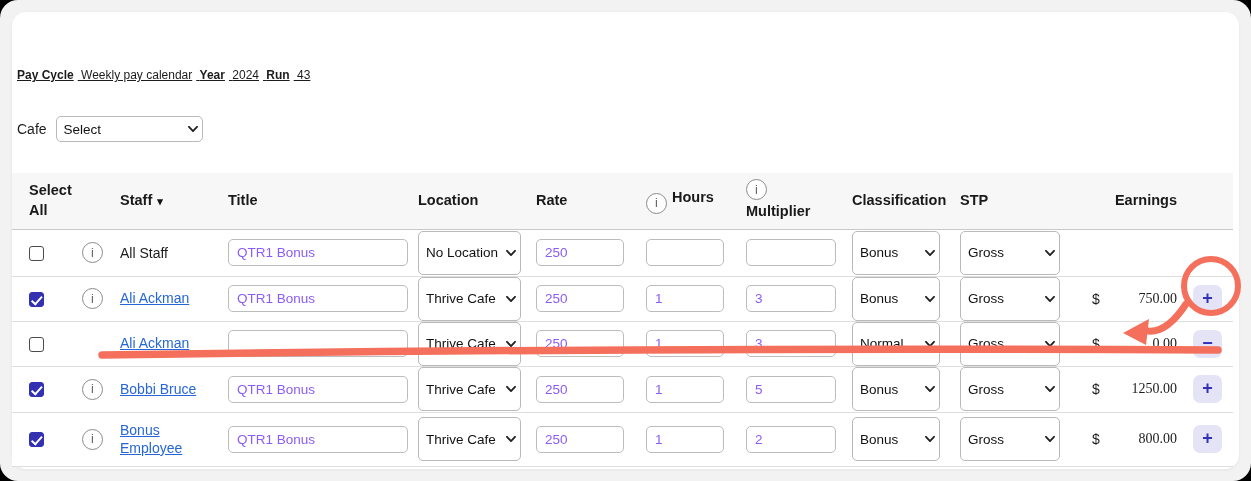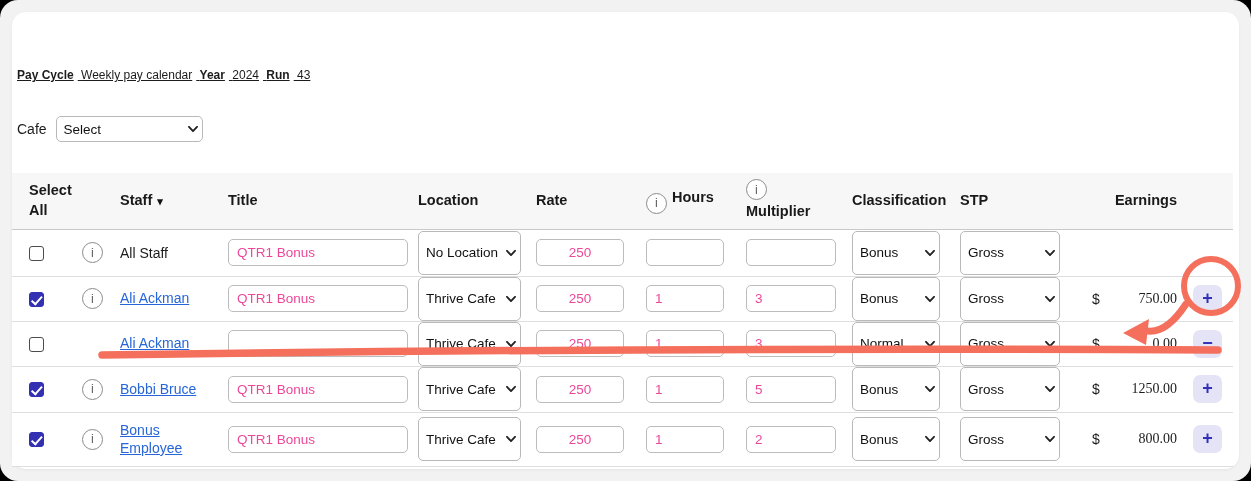--- a/index.html
+++ b/index.html
@@ -12,21 +12,21 @@
   .meta-line { position:absolute; left:5px; top:56px; font-size:12px; color:#1c1c1c;text-decoration:underline; }
   .meta-line b { font-weight:700; }
   .meta-line span { margin-right:4px; }
   .group-row { position:absolute; left:5px; top:104px; display:flex; align-items:center; font-size:14px; color:#1c1c1c; }
   .group-row .glabel { margin-right:9px; }
 
   
   .selwrap { position:relative; display:inline-flex; align-items:center; }
   select { appearance:none; -webkit-appearance:none; height:44px; border:1px solid #b9b9b9; border-radius:5px; background:#fff; padding:0 18px 0 7px; font-size:13.5px; font-family:"Liberation Sans", sans-serif; color:#111; overflow:hidden; }
   .chev { position:absolute; right:5px; top:50%; transform:translateY(-46%); pointer-events:none; display:flex; }
-  input[type=text] { height:27px; border:1px solid #bcbcbc; border-radius:5px; padding:0 8px; font-size:13.5px; font-family:"Liberation Sans", sans-serif; color:#ec4899; background:#fff; }
+  input[type=text] { height:27px; border:1px solid #bcbcbc; border-radius:5px; padding:0 8px; font-size:13.5px; font-family:"Liberation Sans", sans-serif; color:#8b5cf6; background:#fff; }
 
   input[type=checkbox] { appearance:none; -webkit-appearance:none; width:15px; height:15px; border:1.6px solid #4c4c4c; border-radius:3px; background:#fff; cursor:pointer; position:relative; vertical-align:middle; }
   input[type=checkbox]:checked { background:#3331b2; border-color:#3331b2; }
   input[type=checkbox]:checked::after { content:""; position:absolute; left:4px; top:1px; width:4px; height:8.5px; border:solid #fff; border-width:0 2.3px 2.3px 0; transform:rotate(42deg); }
 
   .info-ic { display:inline-flex; align-items:center; justify-content:center; width:21px; height:21px; border:1.5px solid #8b8b8b; border-radius:50%; color:#5f5f5f; font-size:12.5px; font-weight:500; background:#fff; }
 
   
   .table-wrap { position:absolute; left:0; top:161px; width:1227px; }
   table { border-collapse:collapse; table-layout:fixed; width:1221px; }
@@ -49,21 +49,21 @@
   .earn-amt { margin-left:auto;font-family:Liberation Serif, serif; }
 
   a.staff-link { color:#2666d9; text-decoration:underline; line-height:1.3; display:inline-block; }
   .sort-caret { font-size:11px; margin-left:5px; color:#111; }
 
   .rowbtn { width:29px; height:28px; border:none; border-radius:7px; background:#e5e4f6; color:#3331b8; font-size:18px; font-weight:600; line-height:1; cursor:pointer; font-family:"Liberation Sans", sans-serif; display:inline-flex; align-items:center; justify-content:center; padding-bottom:2px; }
 
   .hdr-icon-inline { display:inline-flex; vertical-align:-5px; margin-right:5px; }
   .hdr-mult .info-ic { margin-bottom:2px; }
 
-  .w-title{width:180px;} .w-loc{width:103px;} .w-rate{width:88px;text-align:center;} .w-hours{width:78px;} .w-mult{width:90px;} .w-class{width:88px;} .w-stp{width:100px;} .w-group{width:147px; height:26px;}
+  .w-title{width:180px;} .w-loc{width:103px;} .w-rate{width:88px;} .w-hours{width:78px;} .w-mult{width:90px;} .w-class{width:88px;} .w-stp{width:100px;} .w-group{width:147px; height:26px;}
 
   
   .annot { position:absolute; left:0; top:0; width:1251px; height:481px; pointer-events:none; z-index:50; }
 </style>
 </head>
 <body>
 
 <div class="frame">
   <div class="card">
 

